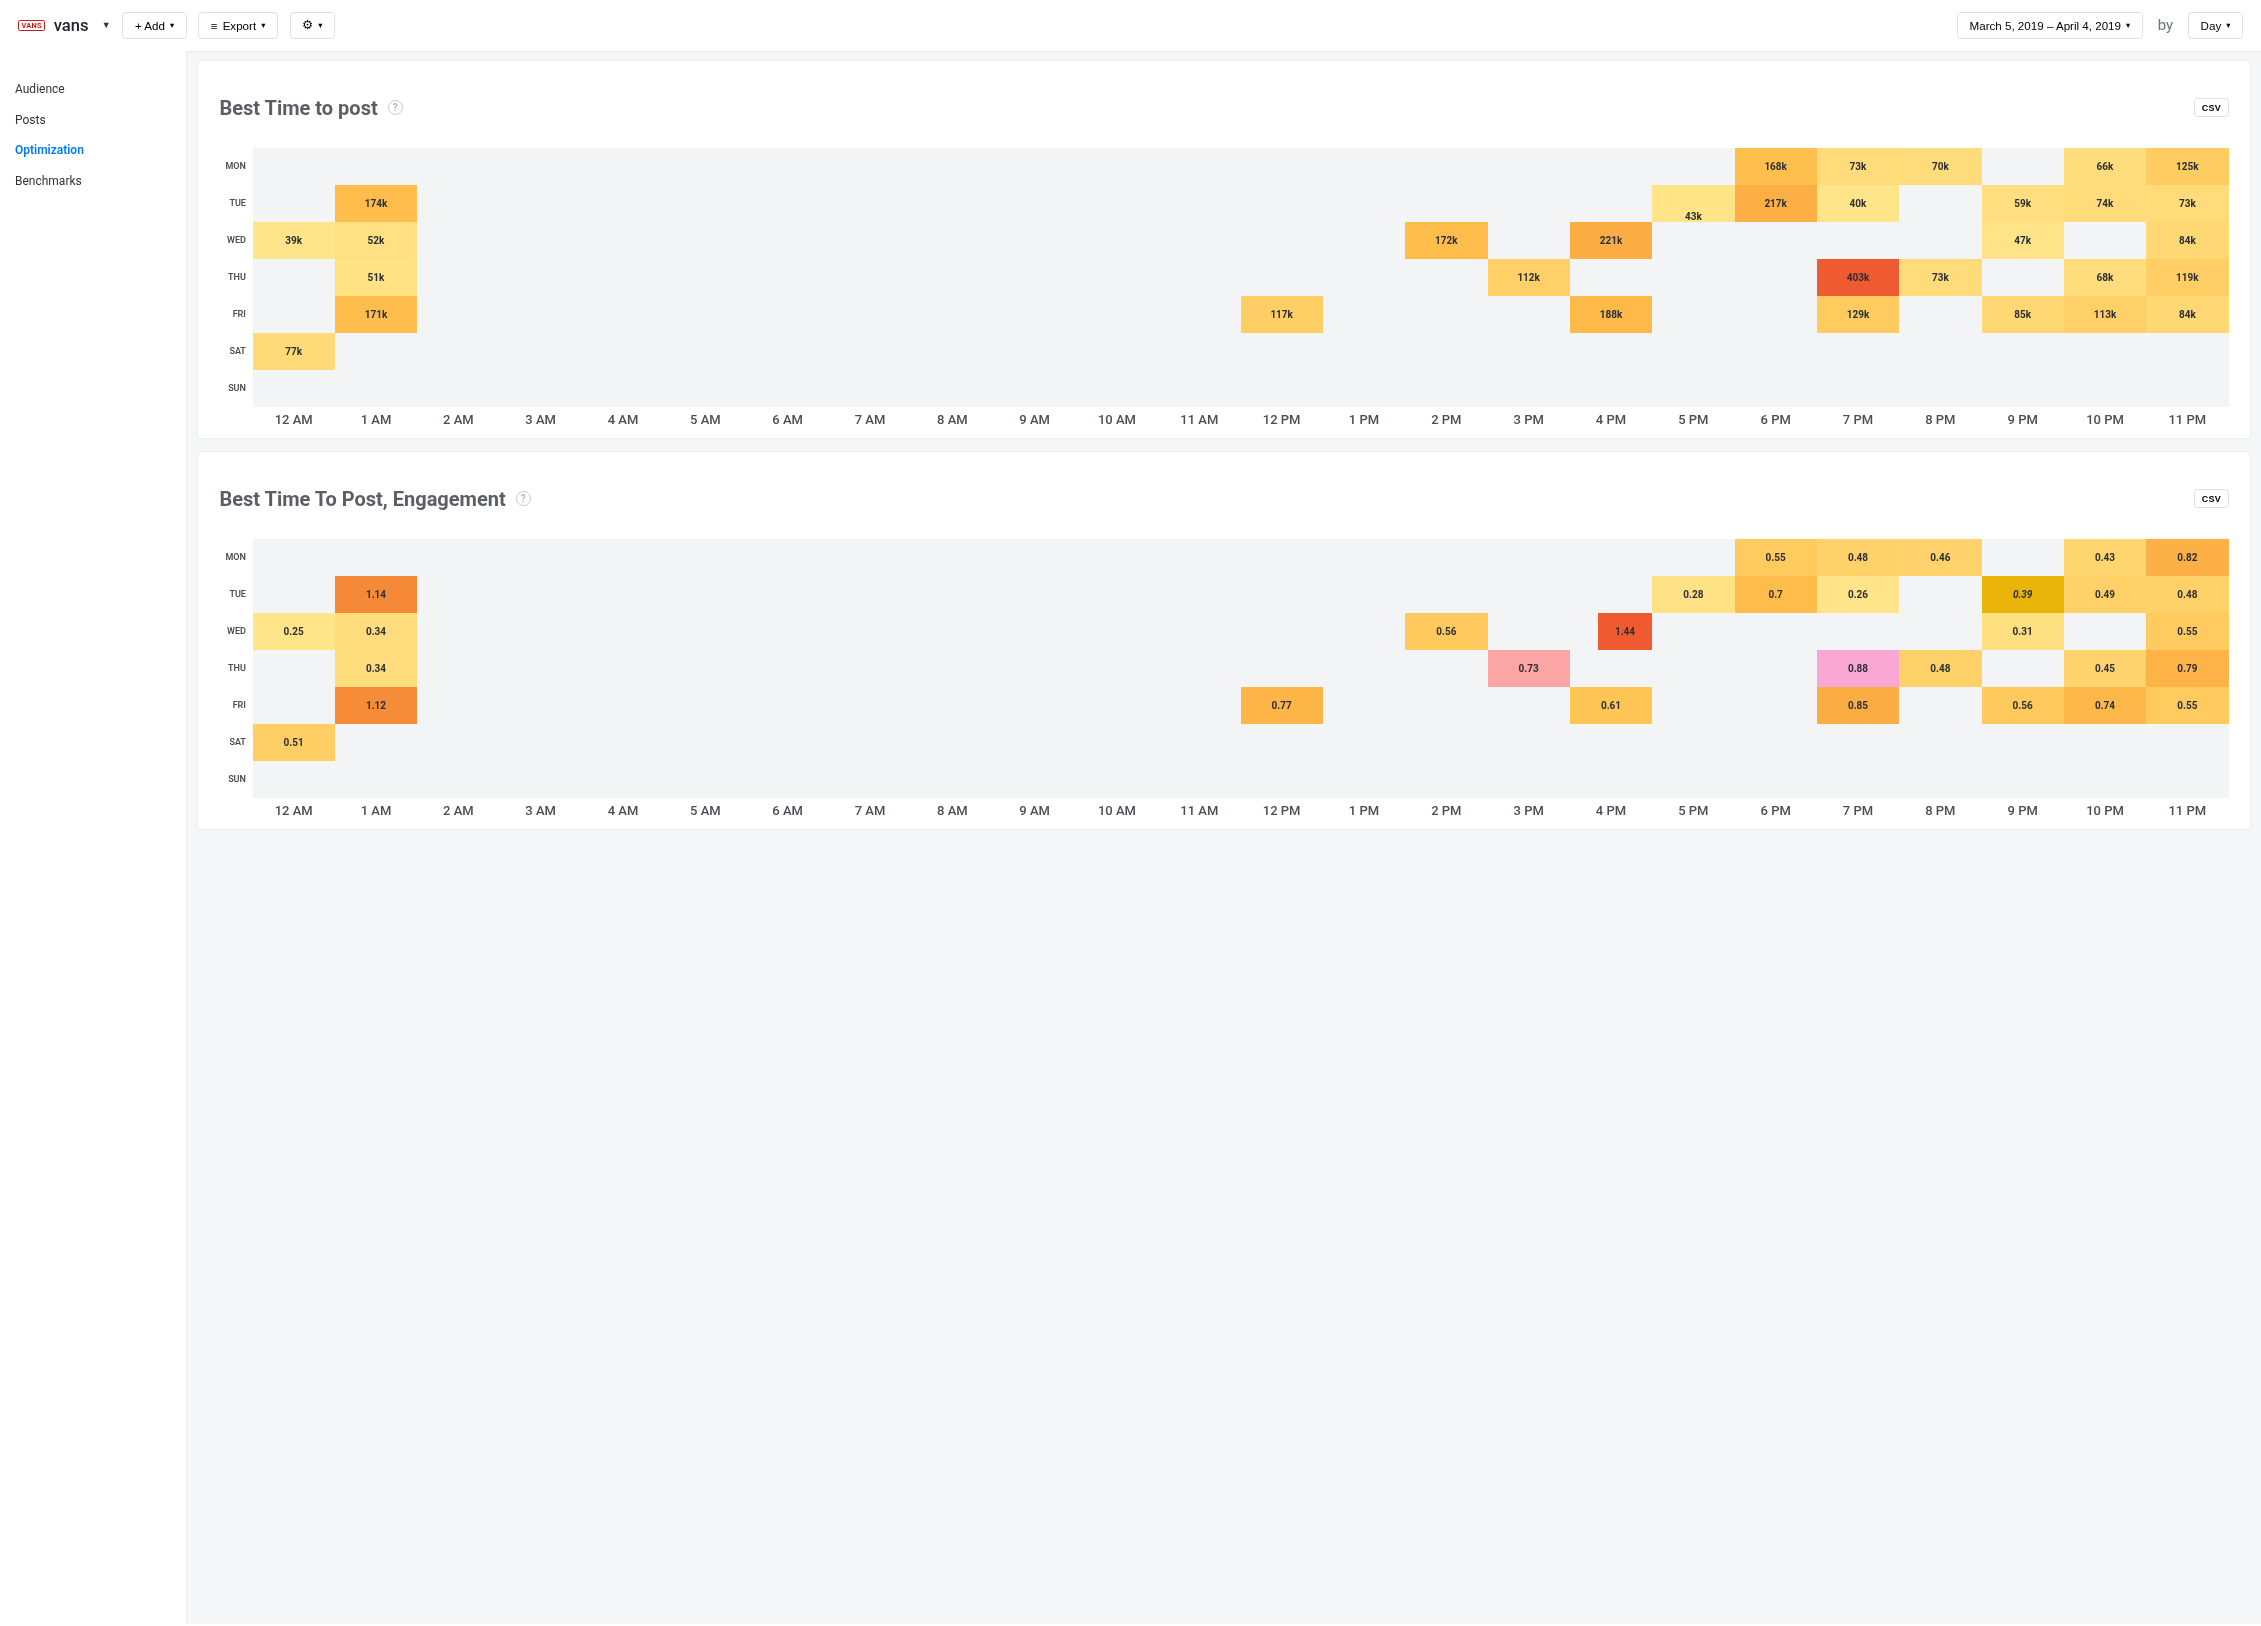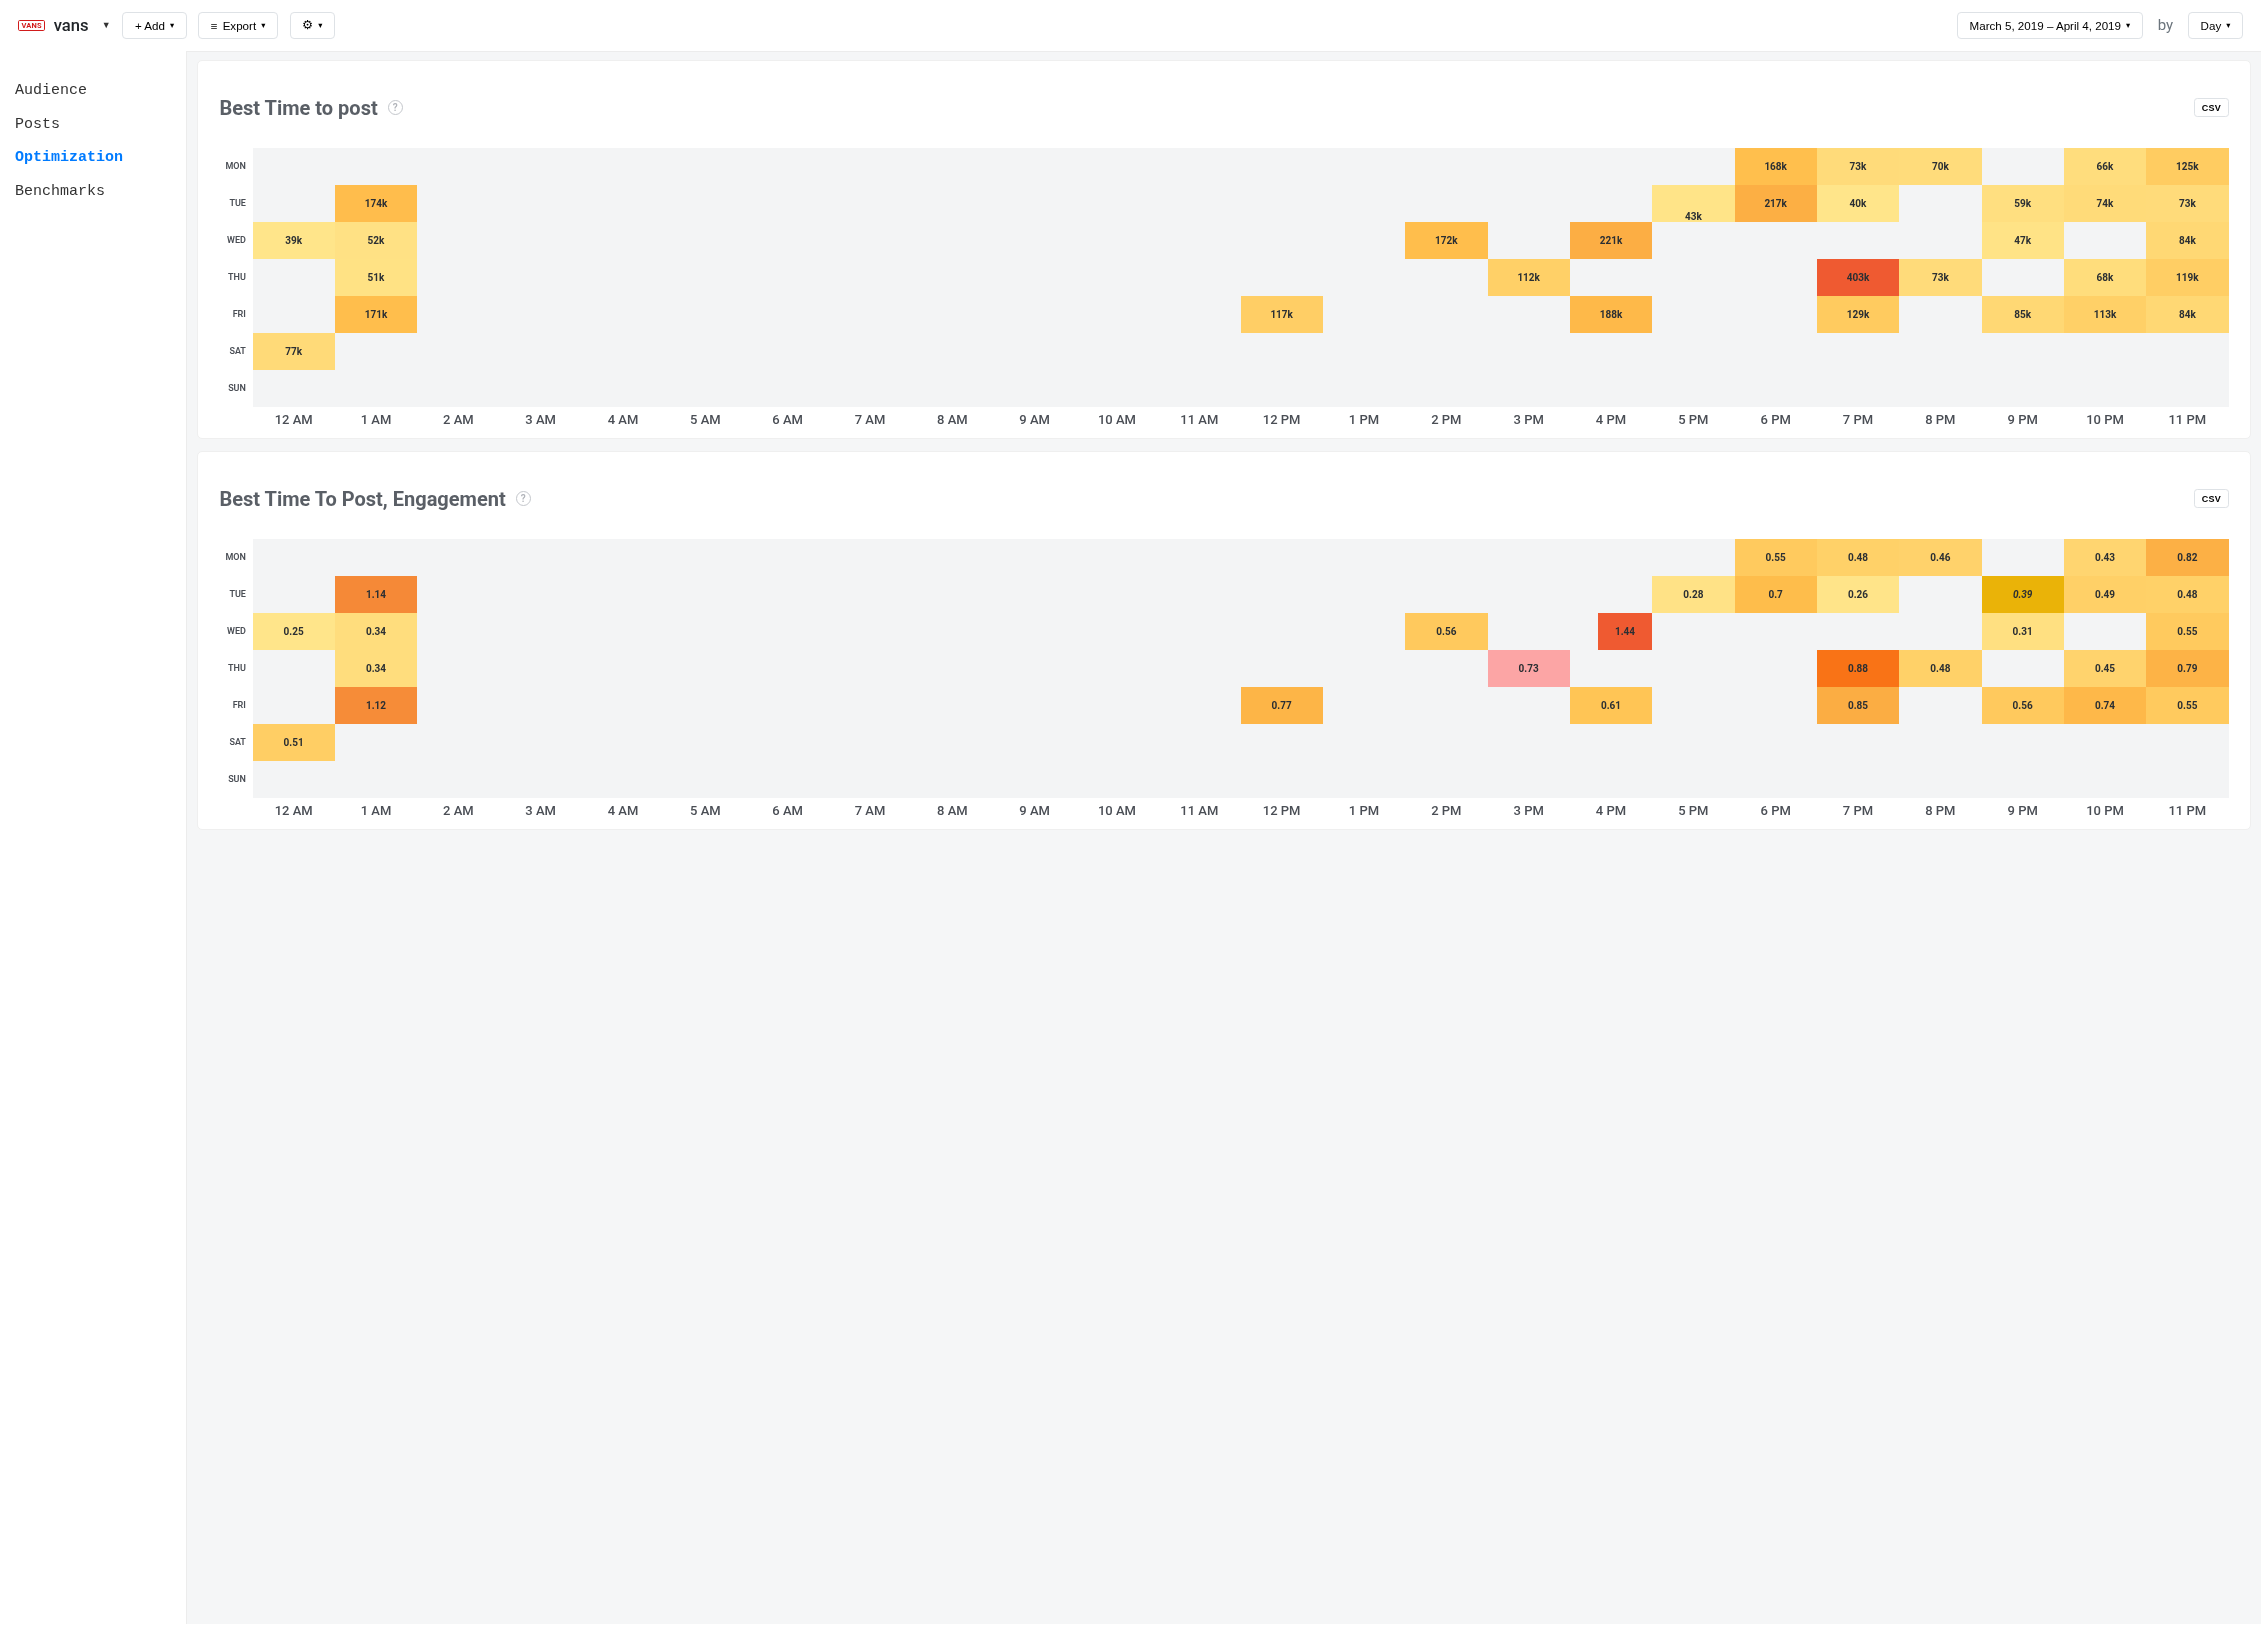--- a/index.html
+++ b/index.html
@@ -68,24 +68,23 @@
   }
   .sidebar {
     width: 186px;
     padding: 23px 13.3px;
     background:#fff;
     flex-shrink:0;
   }
   .sidebar-item {
     display:block;
     padding:8.3px 1.7px;
-    font-size:15px;
+    font-size:12px;
     color:#333;
     cursor:pointer;
-    font-family:Liberation Mono, monospace;
   }
   .sidebar-item.active { color:var(--accent); font-weight:600; }
 
   .content-outer {
     flex:1;
     background:var(--bg-page);
     border-left:0.8px solid #ececec;
     border-top:0.8px solid #ececec;
     padding: 8.3px 10px 18px 10px;
   }
@@ -651,21 +650,21 @@
               <div class="hm-cell"></div>
               <div class="hm-cell"></div>
               <div class="hm-cell"></div>
               <div class="hm-cell"></div>
               <div class="hm-cell" style="background: #fca5a5;">
                 <span>0.73</span>
               </div>
               <div class="hm-cell"></div>
               <div class="hm-cell"></div>
               <div class="hm-cell"></div>
-              <div class="hm-cell" style="background: #f97316;">
+              <div class="hm-cell" style="background: #f9a8d4;">
                 <span>0.88</span>
               </div>
               <div class="hm-cell" style="background: rgb(255, 209, 104);">
                 <span>0.48</span>
               </div>
               <div class="hm-cell"></div>
               <div class="hm-cell" style="background: rgb(255, 211, 109);">
                 <span>0.45</span>
               </div>
               <div class="hm-cell" style="background: rgb(253, 179, 70);">

